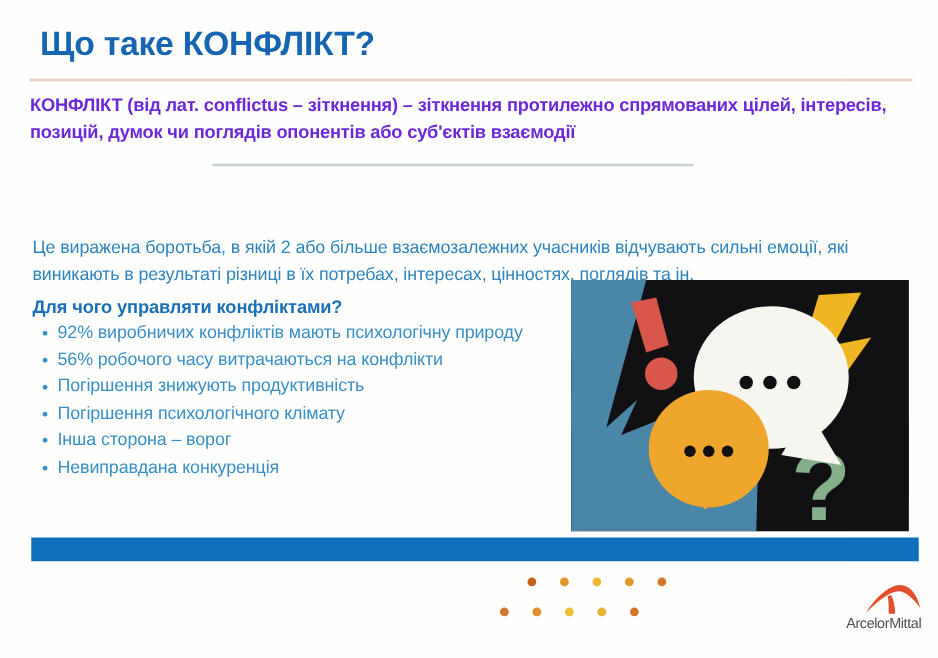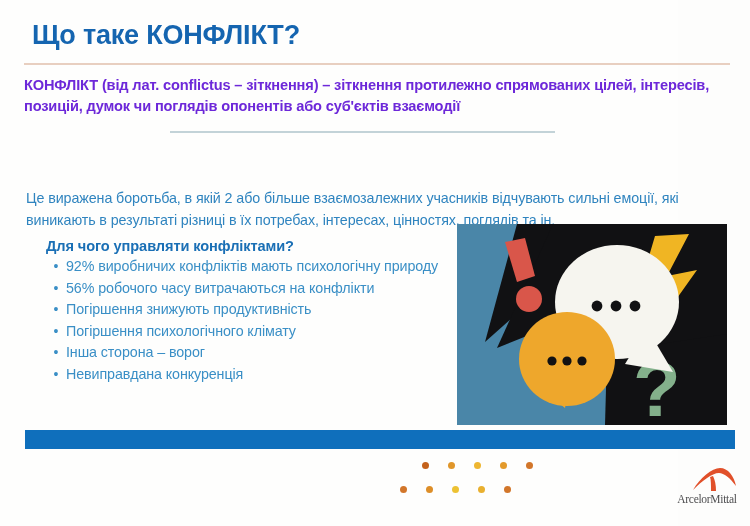--- a/index.html
+++ b/index.html
@@ -78,21 +78,20 @@
     letter-spacing: -0.1px;
     margin-top: 40px;
   }
 
   
   .bullets-wrap {
     position: absolute;
     left: 26px;
     top: 238px;
     width: 420px;
-    margin-left: 20px;
   }
 
   .bullets-heading {
     font-size: 14.6px;
     font-weight: bold;
     color: #1a6fb5;
     margin-bottom: 2px;
     letter-spacing: -0.1px;
   }
 
@@ -178,21 +177,20 @@
   .logo-text {
     position: absolute;
     left: 0;
     top: 27px;
     width: 78px;
     text-align: center;
     font-size: 11.5px;
     color: #4e4e50;
     letter-spacing: -0.3px;
     white-space: nowrap;
-    font-family: Liberation Serif, serif;
   }
 </style>
 </head>
 <body>
 
 <div class="slide">
 
   <div class="title">Що таке КОНФЛІКТ?</div>
 
   <div class="title-rule"></div>

